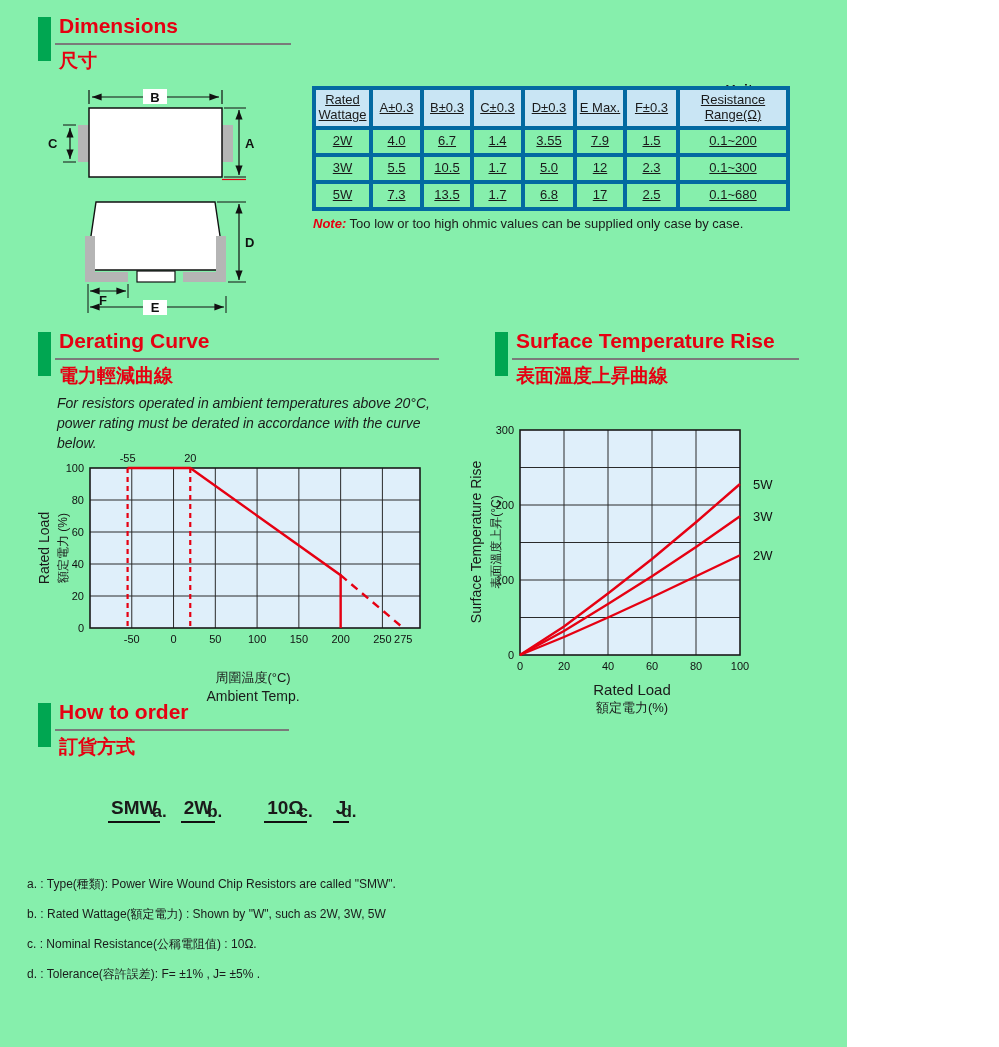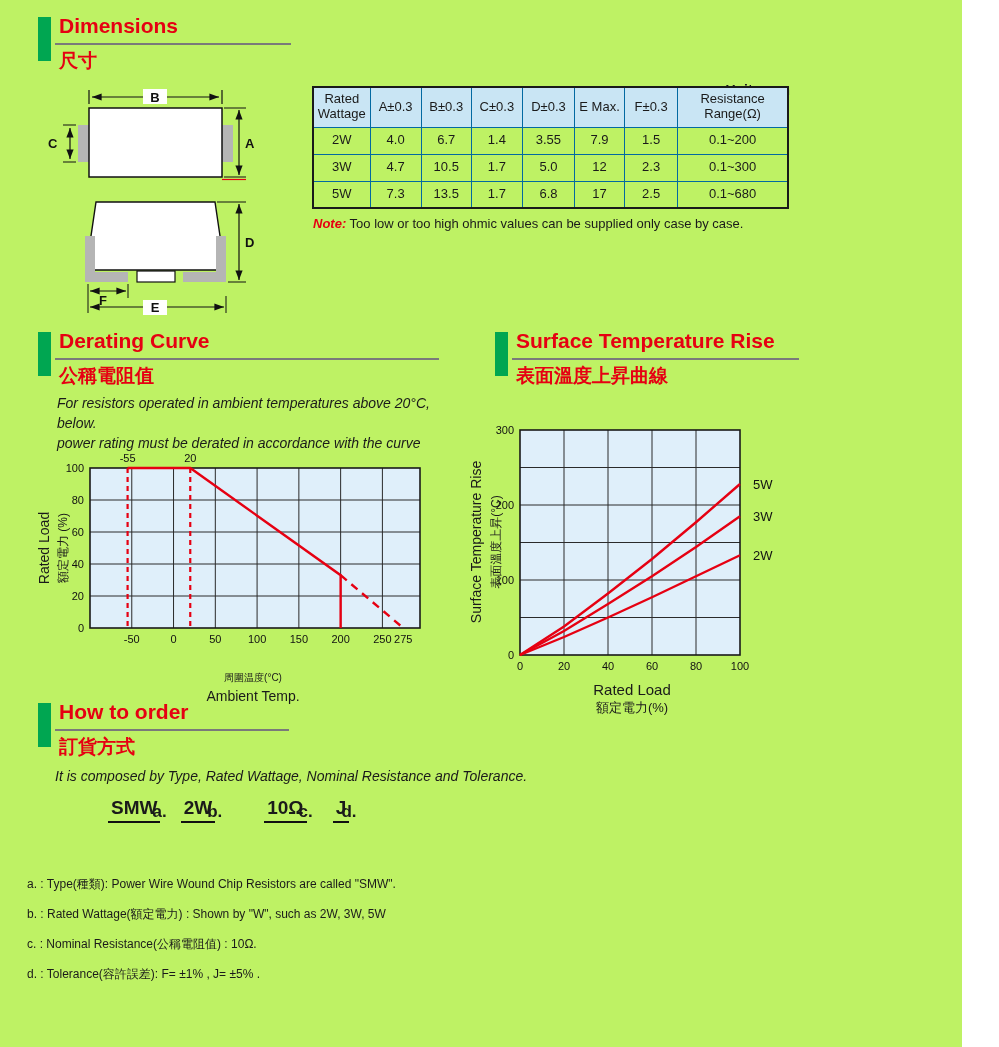--- a/index.html
+++ b/index.html
@@ -1,36 +1,36 @@
 <!DOCTYPE html>
 <html style="--red: #e60012; --green: #00a651; --thead-bg: #c9e5f4; --chart-bg: #dfeffa; --pad-gray: #b5b5b5;"><head>
 <meta charset="utf-8">
 <style>
   :root{
     --red:#e60012; --green:#00a651; --thead-bg:#c9e5f4; --chart-bg:#dfeffa;
     --ink:#1a1a1a; --rule:#7a7a7a; --pad-gray:#b5b5b5;
   }
   *{margin:0;padding:0;box-sizing:border-box;}
   body{background:#fff;font-family:"Liberation Sans","DejaVu Sans",sans-serif;color:var(--ink);}
-  .page{position:relative;width:962px;height:1047px;background:#bef264;overflow:hidden;}
+  .page{position:relative;width:847px;height:1047px;background:#86efac;overflow:hidden;}
   .abs{position:absolute;}
 
   
   .sec{position:absolute;}
   .sec .bar{position:absolute;left:0;top:0;width:13px;height:44px;background:var(--green);}
   .sec .title{position:absolute;left:21px;top:-3px;font-size:21px;font-weight:bold;color:var(--red);white-space:nowrap;}
   .sec .rule{position:absolute;left:17px;top:26px;height:2px;background:var(--rule);}
   .sec .subtitle{position:absolute;left:21px;top:31px;font-size:19px;font-weight:bold;color:var(--red);white-space:nowrap;}
 
   .unit-label{position:absolute;left:690px;top:82px;width:100px;text-align:right;font-size:14px;font-weight:bold;}
 
   
   .tbl-wrap{position:absolute;left:312px;top:86px;width:478px;}
   table{border-collapse:collapse;table-layout:fixed;width:477px;font-size:13px;}
-  th,td{border:1px solid #0369a1;text-align:center;vertical-align:middle;line-height:1.15;}
+  th,td{border:4px solid #0369a1;text-align:center;vertical-align:middle;line-height:1.15;text-decoration:underline;}
   table{border:2px solid #1a1a1a;}
   th{background:var(--thead-bg);font-weight:normal;height:40px;padding:2px 1px;}
   td{height:27px;}
   .note{position:absolute;left:313px;top:216px;font-size:13px;white-space:nowrap;}
   .note b{color:var(--red);font-weight:bold;font-style:italic;}
 
   .body-text{font-size:14px;line-height:20px;white-space:nowrap;font-style:italic;}
 
   
   .vlab{position:absolute;transform:translate(-50%,-50%) rotate(-90deg);white-space:nowrap;}
@@ -139,21 +139,21 @@
             <td>4.0</td>
             <td>6.7</td>
             <td>1.4</td>
             <td>3.55</td>
             <td>7.9</td>
             <td>1.5</td>
             <td>0.1~200</td>
           </tr>
           <tr>
             <td>3W</td>
-            <td>4.7</td>
+            <td>5.5</td>
             <td>10.5</td>
             <td>1.7</td>
             <td>5.0</td>
             <td>12</td>
             <td>2.3</td>
             <td>0.1~300</td>
           </tr>
           <tr>
             <td>5W</td>
             <td>7.3</td>
@@ -168,26 +168,26 @@
     </table>
   </div>
   <div class="note">
     <b>Note:</b><span> Too low or too high ohmic values can be supplied only case by case.</span>
   </div>
 
   <div class="sec" style="left:38px;top:332px;">
     <div class="bar"></div>
     <div class="title">Derating Curve</div>
     <div class="rule" style="width:384px;"></div>
-    <div class="subtitle">公稱電阻值</div>
+    <div class="subtitle">電力輕減曲線</div>
   </div>
   <div class="abs body-text" style="left:57px;top:393px;">
     <div>For resistors operated in ambient temperatures above 20°C,</div>
+    <div>power rating must be derated in accordance with the curve</div>
     <div>below.</div>
-    <div>power rating must be derated in accordance with the curve</div>
   </div>
 
   <svg id="svg-derating" class="abs" style="left:40px;top:448px;" width="430" height="208">
       <rect x="50" y="20" width="330" height="160" fill="#dfeffa" stroke="none"></rect>
       <line x1="91.77215189873418" y1="20" x2="91.77215189873418" y2="180" stroke="#2a2a2a" stroke-width="1"></line>
       <line x1="133.54430379746836" y1="20" x2="133.54430379746836" y2="180" stroke="#2a2a2a" stroke-width="1"></line>
       <line x1="175.31645569620252" y1="20" x2="175.31645569620252" y2="180" stroke="#2a2a2a" stroke-width="1"></line>
       <line x1="217.08860759493672" y1="20" x2="217.08860759493672" y2="180" stroke="#2a2a2a" stroke-width="1"></line>
       <line x1="258.8607594936709" y1="20" x2="258.8607594936709" y2="180" stroke="#2a2a2a" stroke-width="1"></line>
       <line x1="300.63291139240505" y1="20" x2="300.63291139240505" y2="180" stroke="#2a2a2a" stroke-width="1"></line>
@@ -214,21 +214,21 @@
       <text x="44" y="120" text-anchor="end" font-size="11" fill="#111">40</text>
       <text x="44" y="88" text-anchor="end" font-size="11" fill="#111">60</text>
       <text x="44" y="56" text-anchor="end" font-size="11" fill="#111">80</text>
       <text x="44" y="24" text-anchor="end" font-size="11" fill="#111">100</text>
       <text x="87.59493670886076" y="14" text-anchor="middle" font-size="11" fill="#111">-55</text>
       <text x="150.25316455696202" y="14" text-anchor="middle" font-size="11" fill="#111">20</text>
     </svg>
   <div class="vlab" style="left:44px;top:548px;font-size:14px;">Rated Load</div>
   <div class="vlab" style="left:63px;top:548px;font-size:12px;">額定電力 (%)</div>
   <div class="hlab" style="left:253px;top:660px;font-size:14px;margin-top:36px;">Ambient Temp.</div>
-  <div class="hlab" style="left:253px;top:678px;font-size:10px;">周圍温度(°C)</div>
+  <div class="hlab" style="left:253px;top:678px;font-size:13px;">周圍温度(°C)</div>
 
   <div class="sec" style="left:495px;top:332px;">
     <div class="bar"></div>
     <div class="title">Surface Temperature Rise</div>
     <div class="rule" style="width:287px;"></div>
     <div class="subtitle">表面溫度上昇曲線</div>
   </div>
 
   <svg id="svg-surface" class="abs" style="left:465px;top:423px;" width="430" height="255">
       <rect x="55" y="7" width="220" height="225" fill="#dfeffa" stroke="none"></rect>
@@ -263,21 +263,20 @@
   <div class="vlab" style="left:496px;top:542px;font-size:12px;">表面溫度上昇(°C)</div>
   <div class="hlab" style="left:632px;top:689px;font-size:15px;">Rated Load</div>
   <div class="hlab" style="left:632px;top:708px;font-size:13px;">額定電力(%)</div>
 
   <div class="sec" style="left:38px;top:703px;">
     <div class="bar"></div>
     <div class="title">How to order</div>
     <div class="rule" style="width:234px;"></div>
     <div class="subtitle">訂貨方式</div>
   </div>
-  <div class="abs body-text" style="left:55px;top:766px;">It is composed by Type, Rated Wattage, Nominal Resistance and Tolerance.</div>
 
   <div class="code-row">
     <div class="code-part">
       <span class="val">SMW</span>
       <div class="redline"></div>
       <span class="lab">a.</span>
     </div>
     <div class="code-part" style="margin-left:14px;">
       <span class="val">2W</span>
       <div class="redline"></div>

